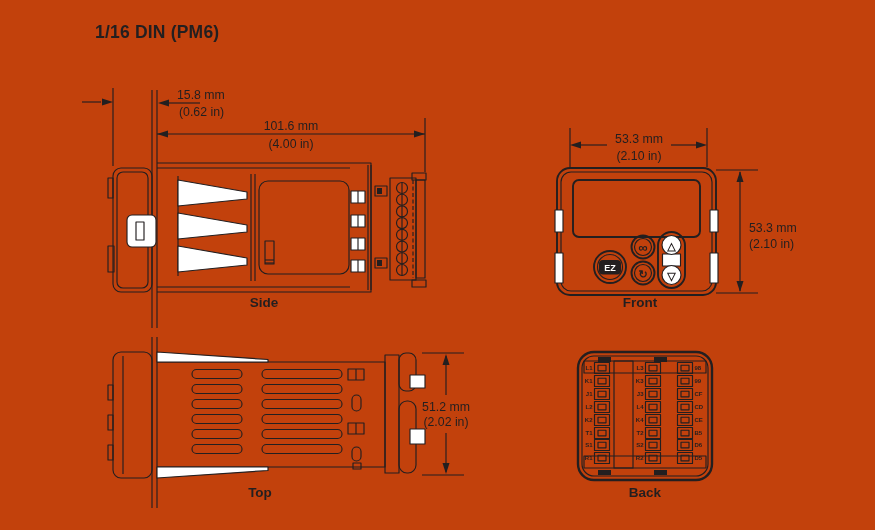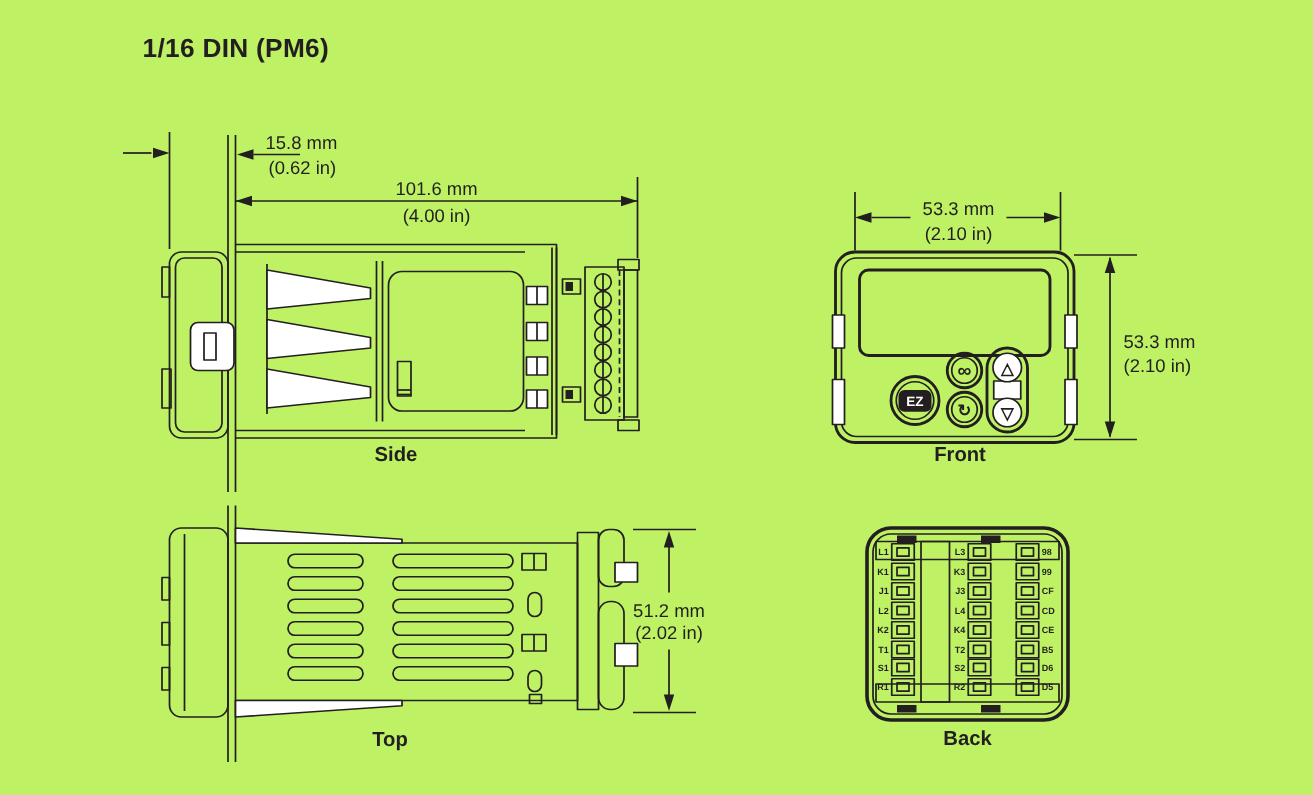--- a/index.html
+++ b/index.html
@@ -1,17 +1,17 @@
 <!DOCTYPE html>
 <html style="--line: #231f20;"><head>
 <meta charset="utf-8">
 <style>
   :root{ --line:#231f20; }
   html,body{margin:0;padding:0;background:#fff;}
-  .page{position:relative;width:875px;height:530px;background:#bef264;
+  .page{position:relative;width:875px;height:530px;background:#c2410c;
         font-family:"Liberation Sans",sans-serif;overflow:hidden;}
   .title{position:absolute;left:95px;top:22px;font-size:17.5px;font-weight:bold;
          color:var(--line);letter-spacing:.2px;}
   svg{position:absolute;overflow:visible;}
   svg text{font-family:"Liberation Sans",sans-serif;fill:var(--line);}
   .dim{font-size:12.3px;}
   .vl{font-size:13.5px;font-weight:bold;}
   .tl{font-size:6px;font-weight:bold;}
   .ln{fill:none;stroke:var(--line);stroke-width:1.15;stroke-linejoin:round;}
   .lw{fill:#fff;stroke:var(--line);stroke-width:1.15;stroke-linejoin:round;}

